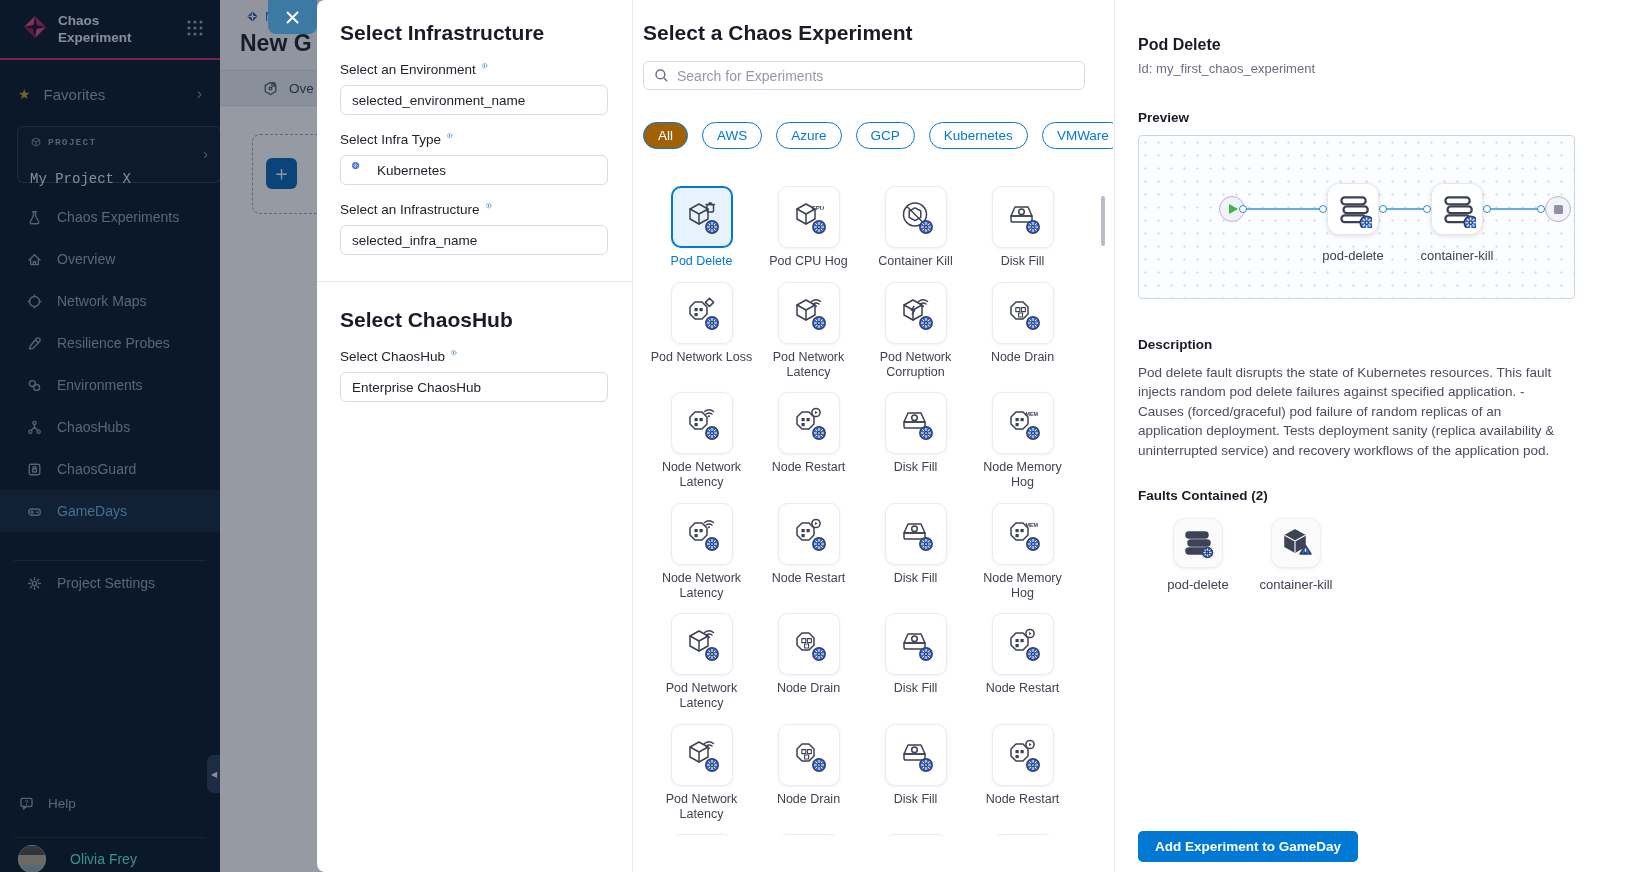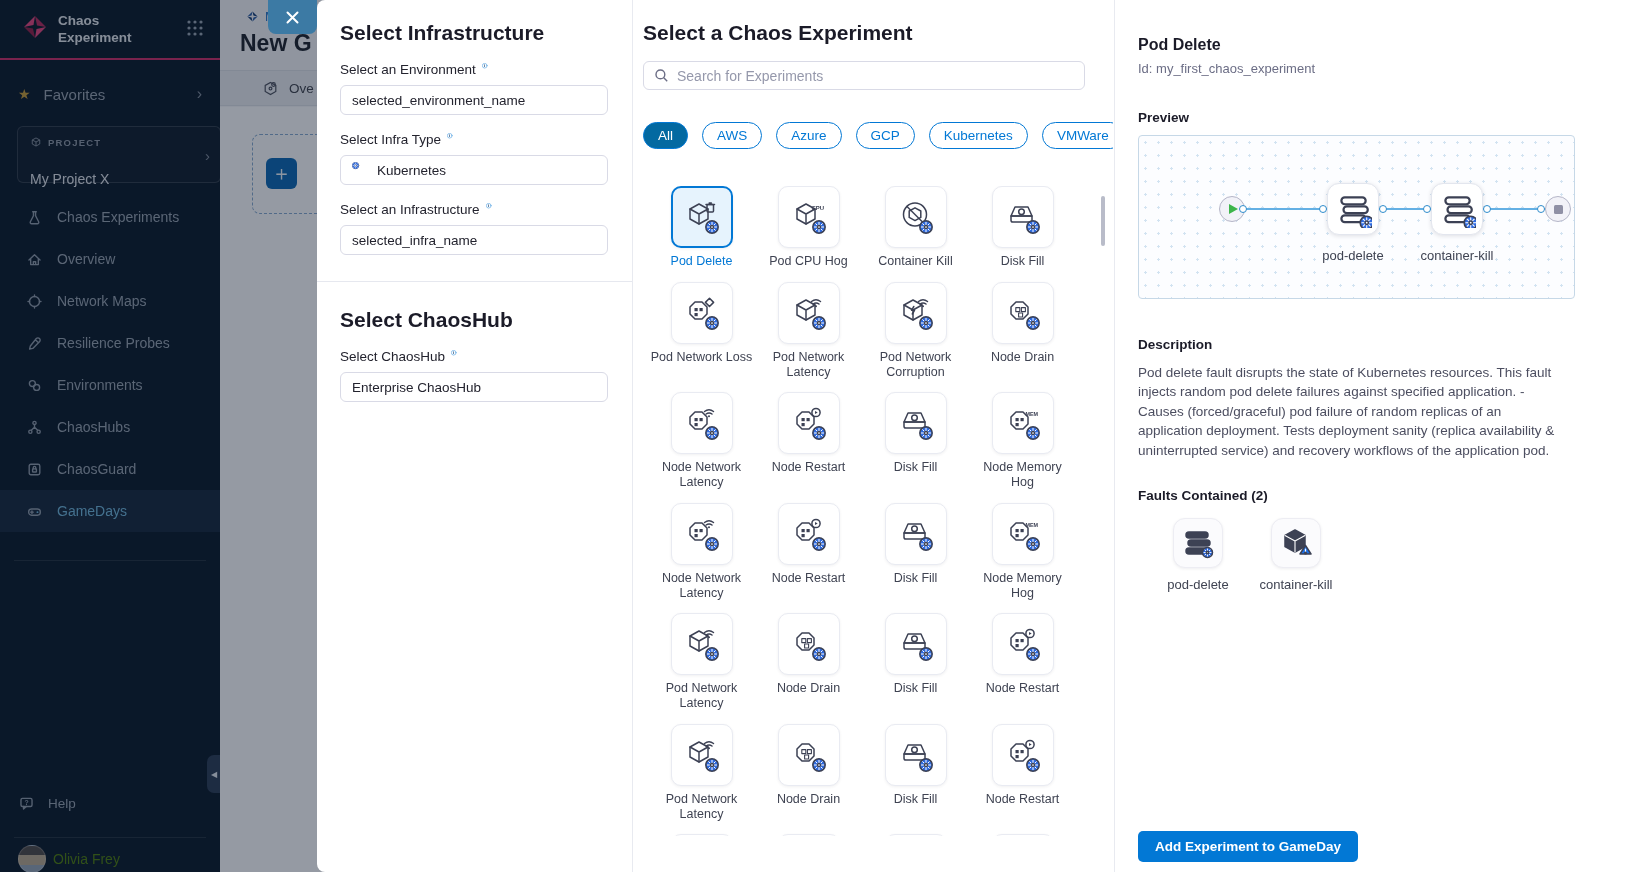--- a/index.html
+++ b/index.html
@@ -10,38 +10,38 @@
   
   .sidebar { position:absolute; left:0; top:0; width:220px; height:872px; background:#0a1a2c; z-index:1; }
   .sb-logo { position:absolute; left:20px; top:13px; width:30px; height:30px; }
   .sb-brand { position:absolute; left:58px; top:13px; color:#dde3ea; font-size:13.5px; font-weight:700; line-height:1.25; }
   .sb-grid { position:absolute; left:184px; top:17px; width:22px; height:22px; color:#93a0b0; }
   .sb-pink { position:absolute; left:0; top:58px; width:220px; height:2px; background:#c92d6a; }
   .sb-fav { position:absolute; left:0; top:78px; width:220px; height:32px; display:flex; align-items:center; }
   .sb-fav .star { margin-left:18px; color:#c1993a; font-size:14px; }
   .sb-fav .lb { margin-left:13px; color:#94a0af; font-size:15px; }
   .sb-fav .chev { margin-left:auto; margin-right:18px; color:#7c8898; font-size:16px; }
-  .sb-project { position:absolute; left:17px; top:126px; width:204px; height:57px; border:1px solid rgba(255,255,255,.14); border-radius:6px; background:rgba(255,255,255,.02); padding:9px 0 0 12px; }
+  .sb-project { position:absolute; left:17px; top:126px; width:204px; height:57px; border:1px solid rgba(255,255,255,.14); border-radius:6px; background:rgba(255,255,255,.02); padding:9px 0 0 12px;font-family:Liberation Mono, monospace; }
   .sb-project .eyebrow { display:flex; align-items:center; gap:6px; color:#8b96a5; font-size:9.5px; letter-spacing:1.2px; font-weight:700; }
   .sb-project .pname { margin-top:23px; color:#dbe1e9; font-size:14px; }
   .sb-project .chev { position:absolute; right:10px; top:20px; color:#7c8898; font-size:15px; }
   .nav-list { position:absolute; left:0; top:196px; width:220px; }
   .nav-item { height:42px; display:flex; align-items:center; color:#93a0af; cursor:pointer; }
   .nav-item .nav-ic { margin-left:26px; width:17px; height:17px; color:#8c99a9; }
   .nav-item .nav-lb { margin-left:14px; font-size:14px; }
   .nav-item.active { background:#15293f; color:#6db3da; }
   .nav-item.active .nav-ic { color:#6db3da; }
   .sb-div { position:absolute; left:14px; width:192px; height:1px; background:rgba(255,255,255,.10); }
   .sb-settings { position:absolute; left:0; top:562px; width:220px; }
   .sb-help { position:absolute; left:0; top:786px; width:220px; height:34px; display:flex; align-items:center; color:#93a0af; }
   .sb-help .nav-ic { margin-left:18px; width:17px; height:17px; color:#8c99a9; }
   .sb-help .nav-lb { margin-left:13px; font-size:13.5px; }
   .sb-user { position:absolute; left:0; top:845px; width:220px; display:flex; align-items:center; }
   .avatar { margin-left:18px; width:28px; height:28px; border-radius:50%; background:linear-gradient(180deg,#4d4a4a 0 36%,#b3a68f 36% 72%,#8fa0b4 72%); border:1px solid rgba(255,255,255,.2); }
-  .sb-user .uname { margin-left:7px; color:#4d7c0f; font-size:14px; }
+  .sb-user .uname { margin-left:24px; color:#5eead4; font-size:14px; }
   .sb-handle { position:absolute; left:207px; top:755px; width:14px; height:38px; background:#2a3d57; border-radius:7px 0 0 7px; display:flex; align-items:center; justify-content:center; color:#dfe7f0; font-size:8px; z-index:4; }
 
   
   .page { position:absolute; left:220px; top:0; right:0; bottom:0; background:#eff1f6; z-index:1; }
   .pg-crumb { position:absolute; left:26px; top:9px; display:flex; align-items:center; gap:6px; color:#2070c6; font-size:13px; }
   .pg-title { position:absolute; left:20px; top:30px; font-size:23px; font-weight:700; color:#1d2330; }
   .pg-tabs { position:absolute; left:0; top:70px; width:100%; height:36px; background:#e6e9f0; border-top:1px solid #d8dce5; border-bottom:1px solid #d8dce5; display:flex; align-items:center; }
   .pg-tab { display:flex; align-items:center; gap:10px; margin-left:42px; color:#3f4450; font-size:13.5px; }
   .pg-content { position:absolute; left:0; top:107px; right:0; bottom:0; background:#f8fafd; }
   .pg-dash { position:absolute; left:32px; top:27px; width:140px; height:80px; border:1.6px dashed #83a8cf; border-radius:8px; }
@@ -64,21 +64,21 @@
   .hr-left { margin:26px -24px 0 -23px; height:1px; background:#e6e8ef; }
   .hub-title { margin-top:26px; }
   .info-ic { width:14px; height:14px; }
 
   .col-mid { width:482px; border-left:1px solid #e8eaf0; padding:21px 0 0 10px; position:relative; }
   .search { margin-top:16px; width:442px; height:29px; border:1px solid #d9dae6; border-radius:6px; display:flex; align-items:center; padding:0 10px; background:#fff; }
   .search input { border:none; outline:none; flex:1; font-size:14px; color:#23232e; font-family:inherit; margin-left:8px; background:transparent; }
   .search input::placeholder { color:#9598ab; }
   .chips { margin-top:32px; display:flex; gap:14px; width:470px; overflow:hidden; }
   .chip { height:27px; padding:0 14px; border:1px solid #0278d5; border-radius:14px; color:#0278d5; font-size:13.5px; display:flex; align-items:center; white-space:nowrap; cursor:pointer; flex:0 0 auto; background:#fff; }
-  .chip.active { background:#0369a1; color:#fff; }
+  .chip.active { background:#a16207; color:#fff; }
   .grid { margin-top:37px; width:450px; height:650px; overflow:hidden; display:grid; grid-template-columns:repeat(4,107px); column-gap:0; row-gap:13px; padding-left:5px; }
   .card { display:flex; flex-direction:column; align-items:center; cursor:pointer; }
   .tile { width:62px; height:62px; border-radius:10px; background:#fff; border:1px solid #e9ebf2; box-shadow:0 1px 3px rgba(40,41,61,.07); display:flex; align-items:center; justify-content:center; }
   .card.selected .tile { border:2px solid #0278d5; background:#e6f3fd; }
   .card-lb { margin-top:6px; font-size:12.5px; color:#3f4352; text-align:center; line-height:1.18; width:104px; }
   .card.selected .card-lb { color:#0278d5; }
   .mid-scroll { position:absolute; right:9px; top:196px; width:4px; height:50px; background:#b9bcc9; border-radius:2px; }
 
   .col-right { flex:1; border-left:1px solid #e8eaf0; padding:36px 0 0 23px; position:relative; }
   .d-title { font-size:16px; font-weight:700; color:#1b1b28; }
@@ -228,20 +228,31 @@
             <rect x="2.5" y="5.7" width="11" height="5.8" rx="2.7"></rect>
             <path d="M5.6 7.4v2.4M4.4 8.6h2.4"></path>
             <circle cx="10.8" cy="8.6" r=".9" fill="currentColor" stroke="none"></circle>
           </svg>
         </span>
         <span class="nav-lb">GameDays</span>
       </div>
     </div>
 
   <div class="sb-div" style="top:560px;"></div>
+  <div class="sb-settings" id="settings-slot">
+      <div class="nav-item">
+        <span class="nav-ic">
+          <svg viewBox="0 0 16 16" fill="none" stroke="#8c99a9" stroke-width="1.3" stroke-linecap="round" stroke-linejoin="round">
+            <circle cx="8" cy="8" r="2"></circle>
+            <path d="M8 2.5v1.8M8 11.7v1.8M2.5 8h1.8M11.7 8h1.8M4.1 4.1l1.3 1.3M10.6 10.6l1.3 1.3M11.9 4.1l-1.3 1.3M5.4 10.6l-1.3 1.3"></path>
+          </svg>
+        </span>
+        <span class="nav-lb">Project Settings</span>
+      </div>
+    </div>
 
   <div class="sb-help">
     <span class="nav-ic" style="display: inline-block;">
         <svg viewBox="0 0 16 16" fill="none" stroke="#8c99a9" stroke-width="1.3" stroke-linecap="round" stroke-linejoin="round">
           <rect x="2.8" y="3.2" width="10.4" height="7.6" rx="1.4"></rect>
           <path d="M5.2 10.8v2.4l2.6-2.4"></path>
           <text x="8" y="9.4" text-anchor="middle" font-size="6.5" font-weight="bold" fill="currentColor" stroke="none">?</text>
         </svg>
       </span>
     <span class="nav-lb">Help</span>

